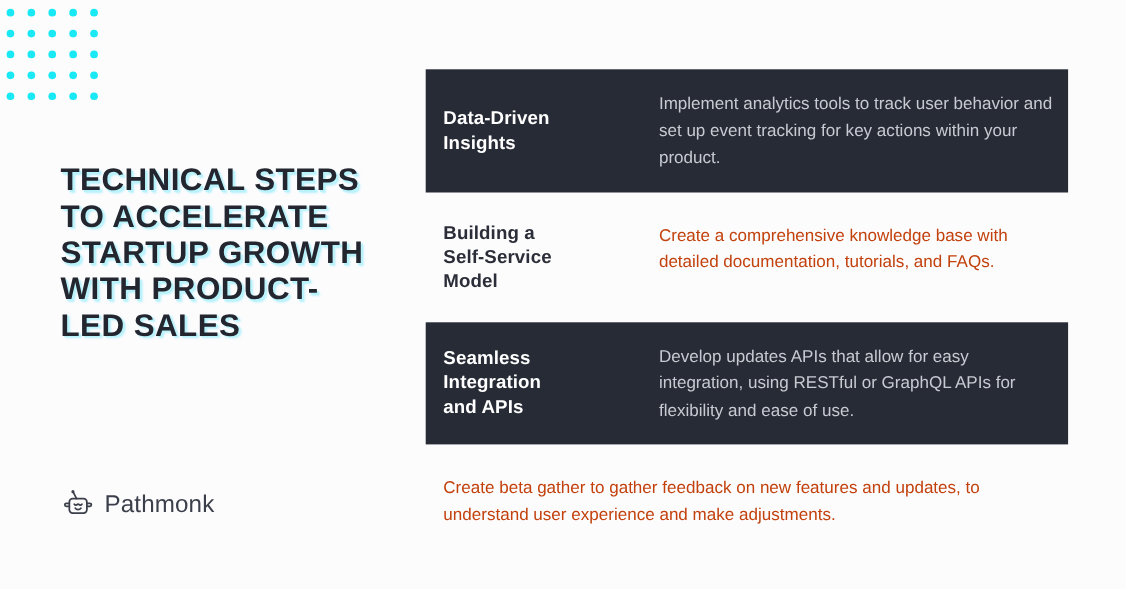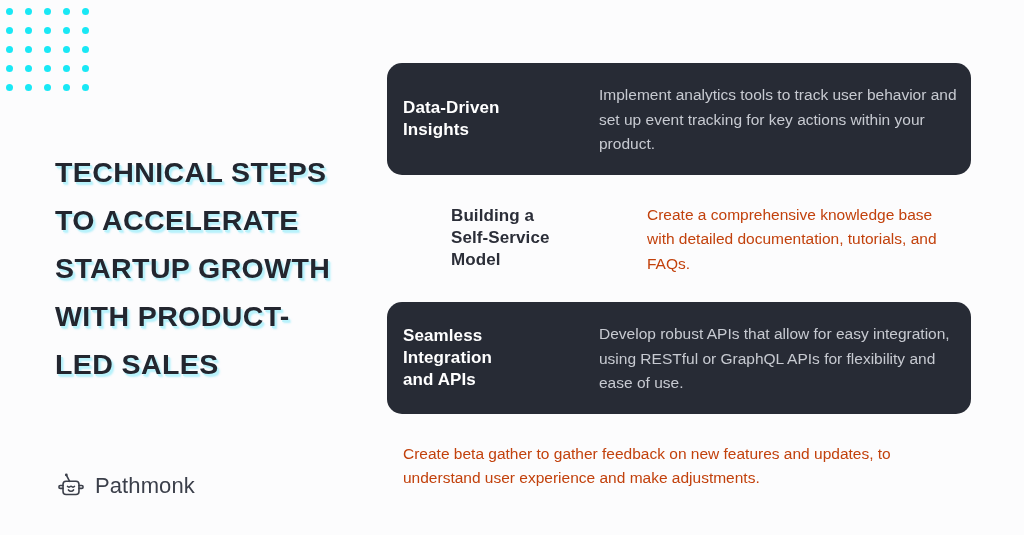--- a/index.html
+++ b/index.html
@@ -35,39 +35,38 @@
 
   
   #left-col {
     position: absolute;
     left: 55px;
     top: 148px;
     width: 310px;
   }
   #page-title {
     font-size: 28.5px;
-    line-height: 48px;
+    line-height: 33px;
     font-weight: 700;
     letter-spacing: 0.4px;
     text-transform: uppercase;
     color: #23262F;
     text-shadow: 1.5px 1.5px 0 #B9F2FB, 2.5px 2.5px 2px rgba(120,232,250,0.55);
     margin: 0;
     white-space: pre-line;
   }
 
   
   #brand {
     position: absolute;
     left: 56px;
     top: 443px;
     display: flex;
     align-items: center;
     gap: 9px;
-    margin-top: 28px;
   }
   #brand .logo-mark {
     width: 30px;
     height: 30px;
     display: block;
   }
   #brand .wordmark {
     font-size: 22px;
     color: #3B3F4A;
     letter-spacing: 0.1px;
@@ -79,21 +78,20 @@
     left: 387px;
     top: 63px;
     width: 584px;
   }
   .step-card {
     display: flex;
     align-items: flex-start;
     box-sizing: border-box;
     padding: 18px 14px 18px 16px;
     min-height: 102px;
-    border-radius: 15px;
   }
   .step-card.is-dark {
     background: #272B35;
   }
   .step-card.is-light {
     background: transparent;
   }
   .step-title {
     width: 196px;
     flex: 0 0 196px;
@@ -107,21 +105,21 @@
   }
   .step-desc {
     flex: 1 1 auto;
     font-size: 15.5px;
     line-height: 24.5px;
     margin: 0;
     padding-top: 2px;
   }
   .is-dark .step-title { color: #FFFFFF; }
   .is-dark .step-desc  { color: #C7CAD1; }
-  .is-light .step-title { color: #2B2E38; margin-left: 48px; }
+  .is-light .step-title { color: #2B2E38; }
   .is-light .step-desc  { color: #c2410c; }
 
   .gap-row { height: 8px; }
 </style>
 </head>
 <body>
 
 <div id="dot-grid">
   <span class="dot"></span>
   <span class="dot"></span>
@@ -190,21 +188,21 @@
 Model</h2>
     <p class="step-desc">Create a comprehensive knowledge base with detailed documentation, tutorials, and FAQs.</p>
   </div>
 
   <div class="gap-row"></div>
 
   <div class="step-card is-dark">
     <h2 class="step-title">Seamless
 Integration
 and APIs</h2>
-    <p class="step-desc">Develop robust APIs that allow for easy integration, using RESTful or GraphQL APIs for flexibility and ease of use.</p>
+    <p class="step-desc">Develop updates APIs that allow for easy integration, using RESTful or GraphQL APIs for flexibility and ease of use.</p>
   </div>
 
   <div class="gap-row"></div>
 
   <div class="step-card is-light">
     <p class="step-desc">Create beta gather to gather feedback on new features and updates,  to understand user experience and make adjustments.</p>
   </div>
 
 </div>
 

